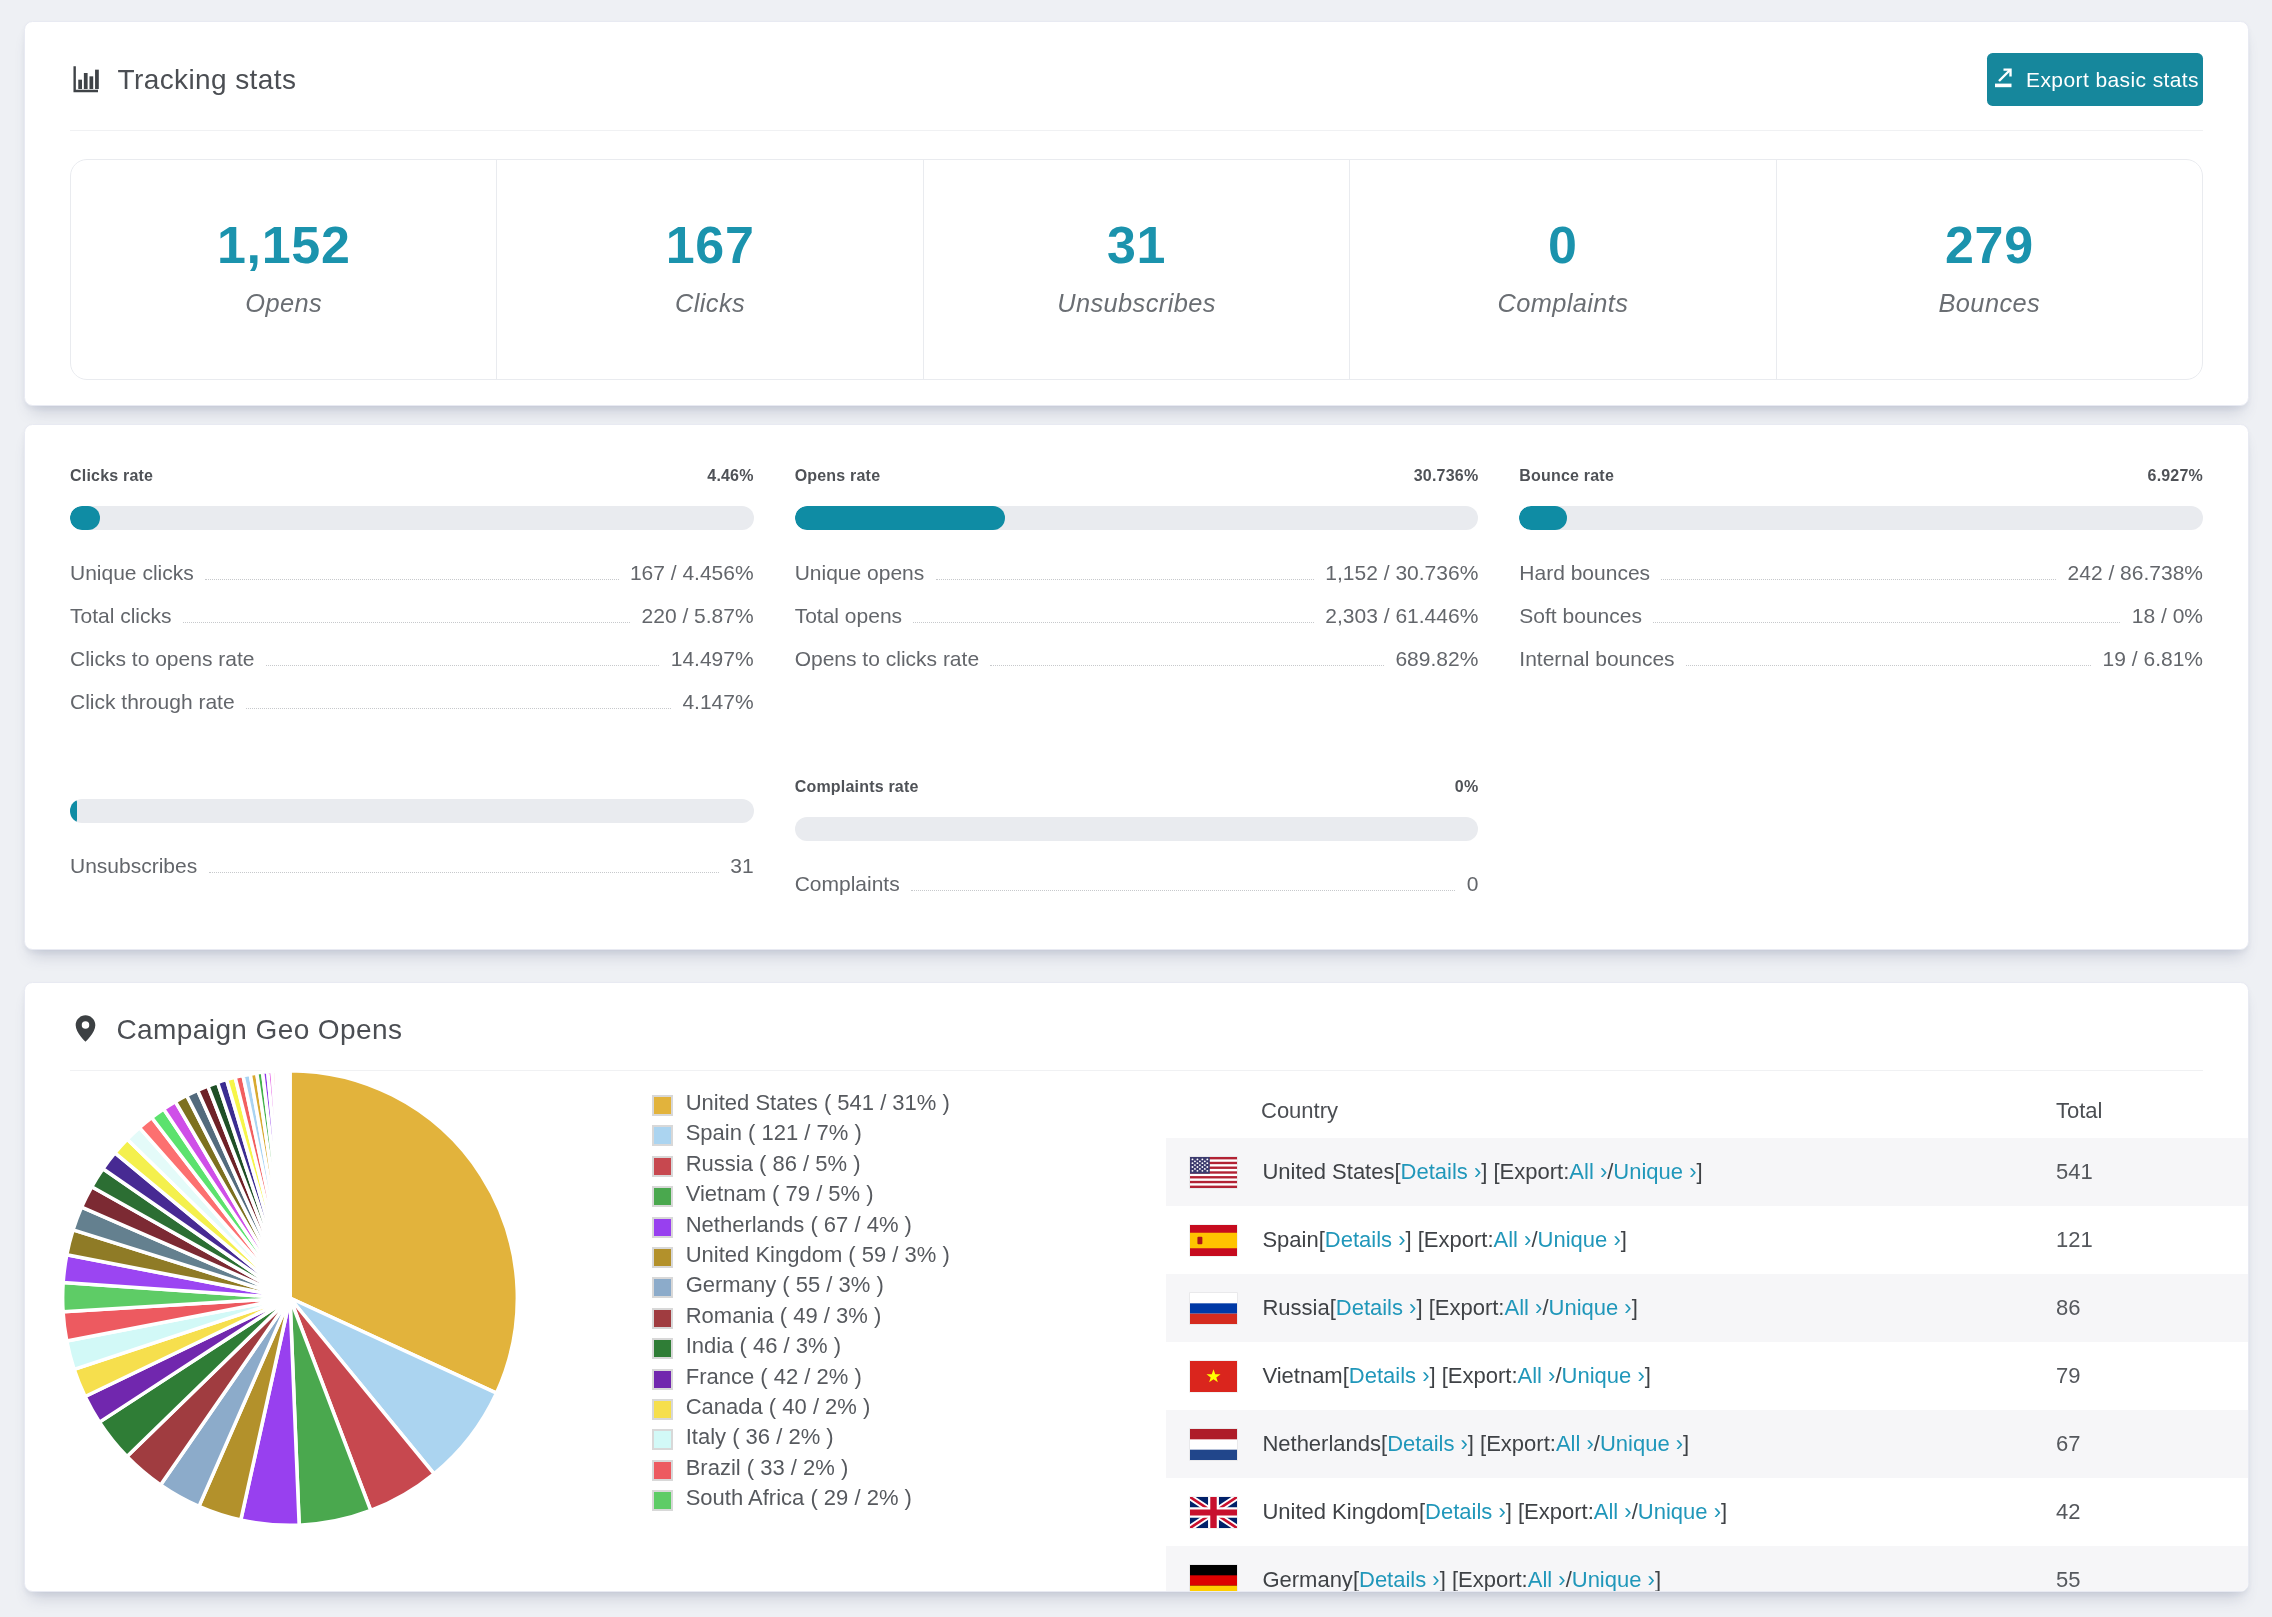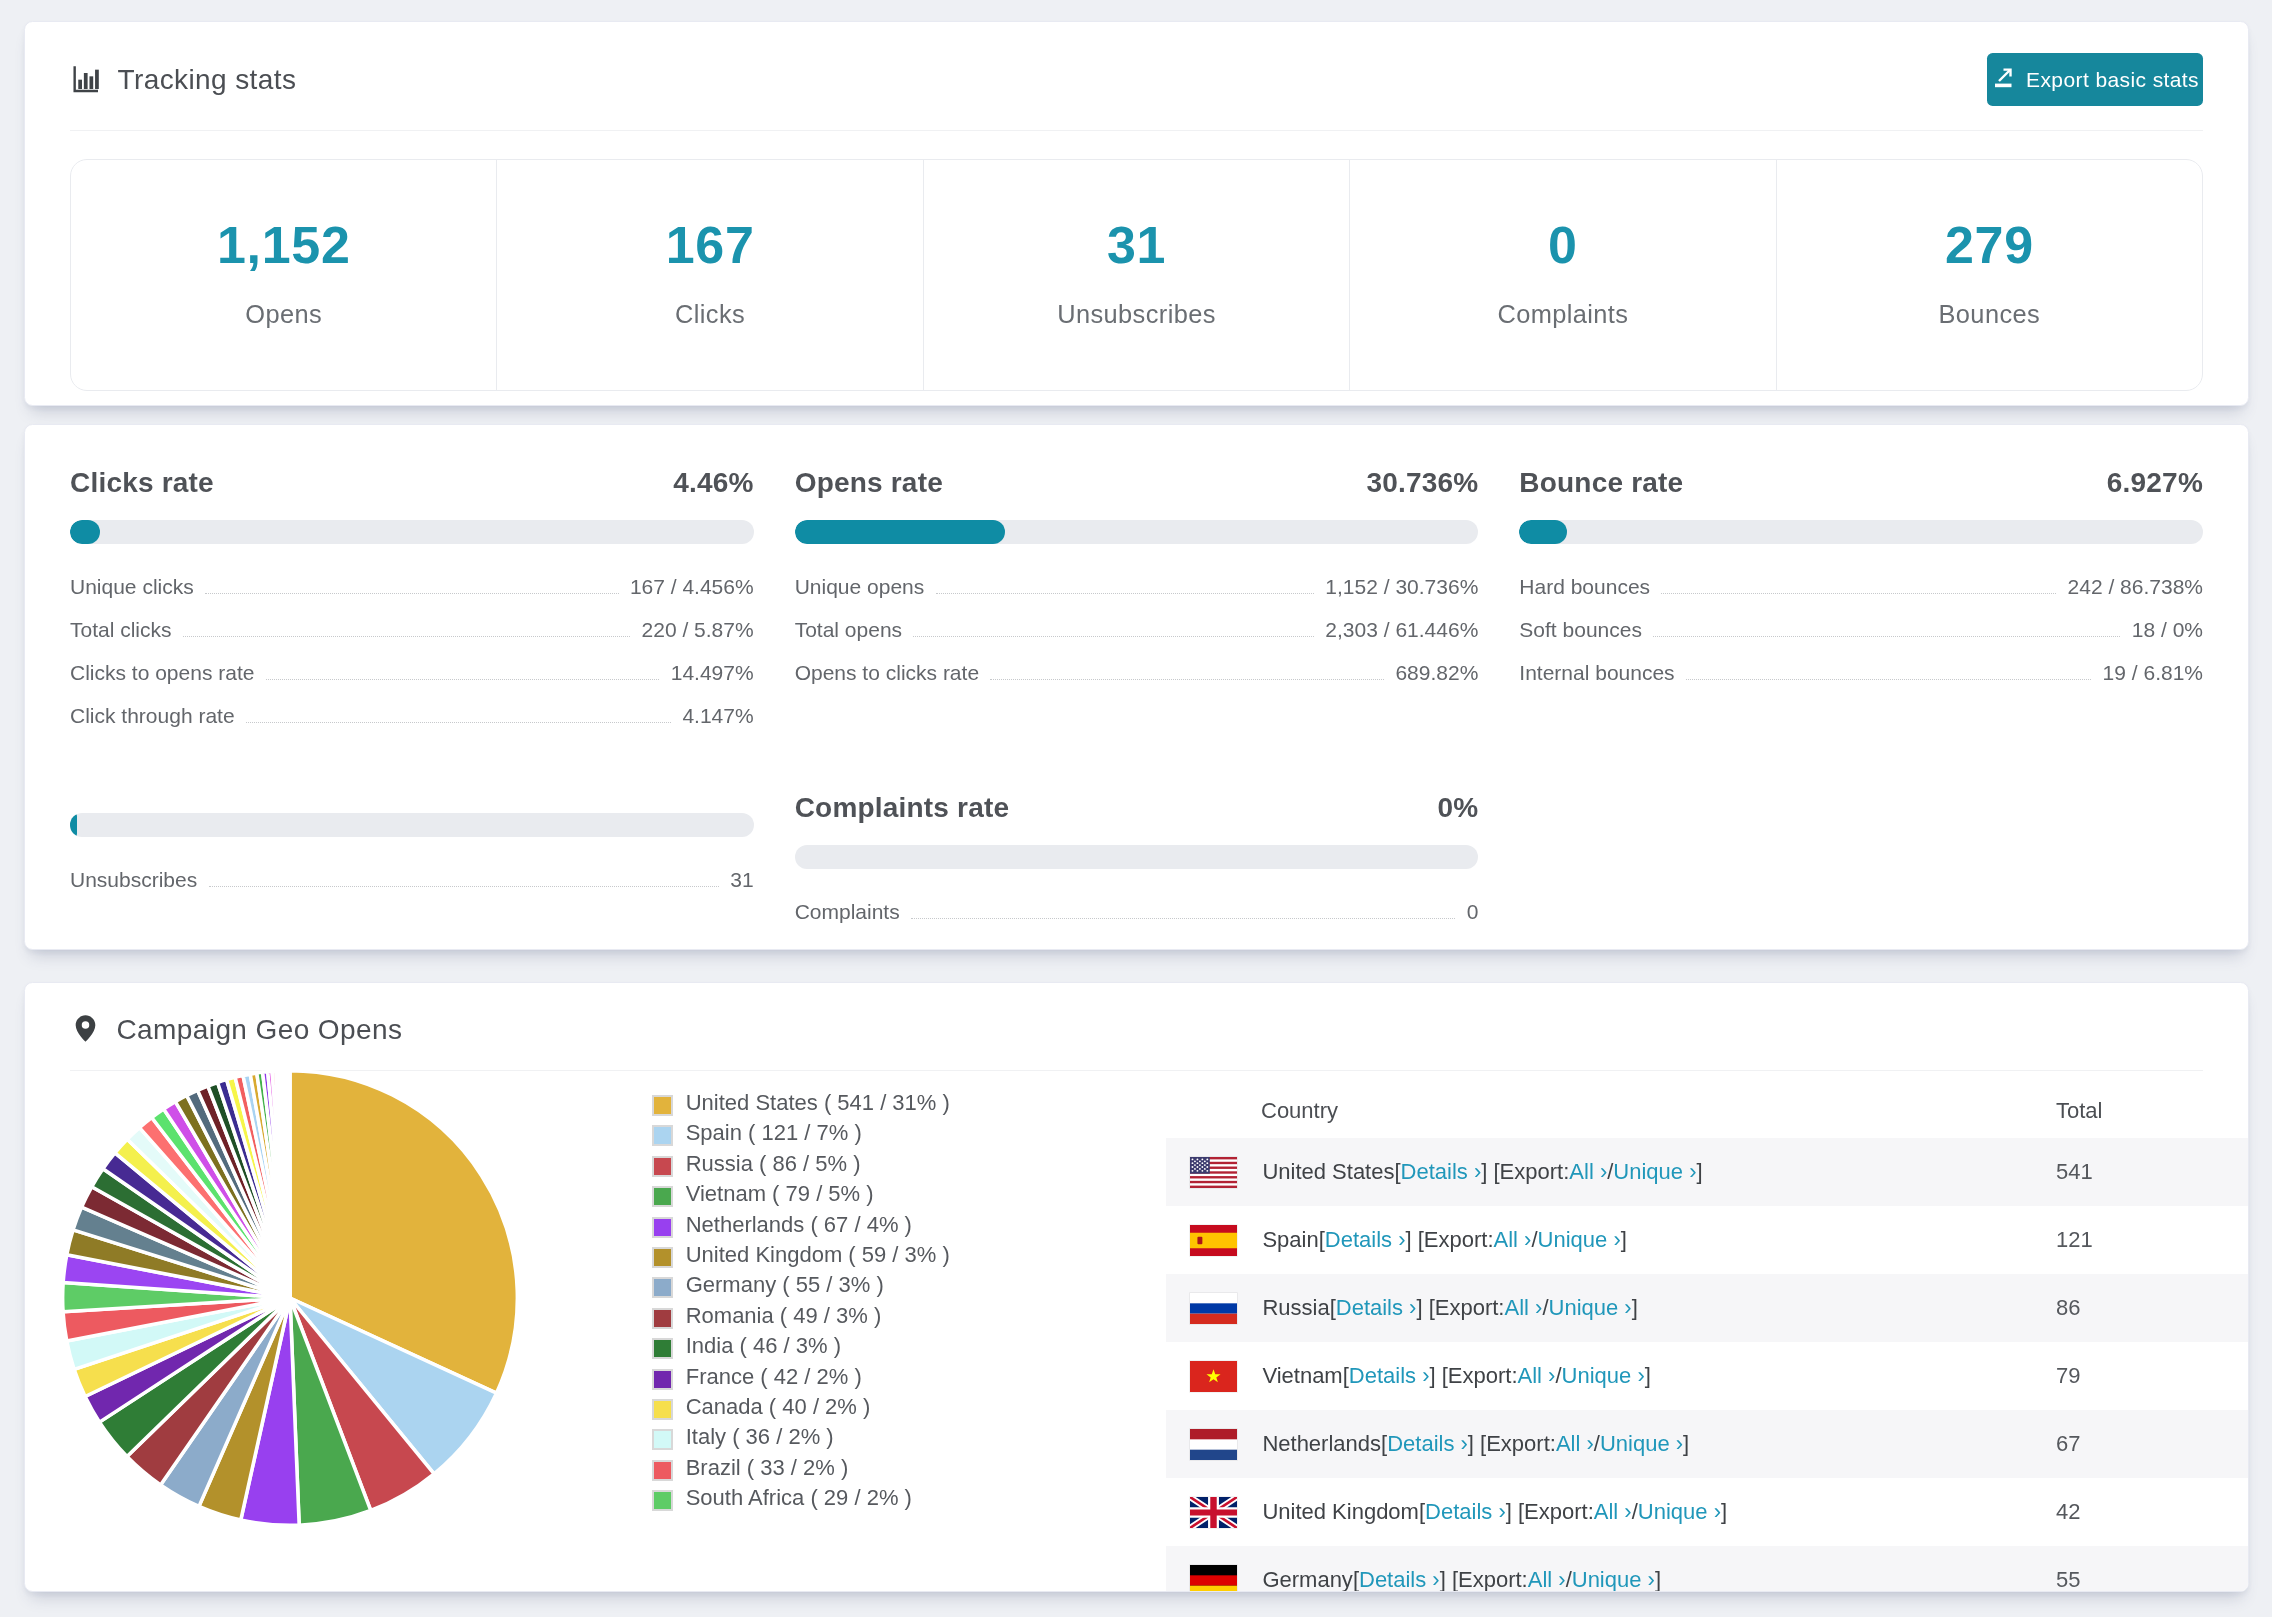--- a/index.html
+++ b/index.html
@@ -33,25 +33,25 @@
     background: #16879c; color: #fff;
     font-family: "Liberation Sans", sans-serif;
     font-size: 21px; letter-spacing: 0.4px;
     padding: 12px 4px; border: none; border-radius: 5.6px; cursor: pointer;
   }
 
   .summary-row { display: flex; margin-top: 28px; border: 1.4px solid #e9ebef; border-radius: 17px; }
   .sum-box { flex: 1; text-align: center; padding: 55px 0 61px; }
   .sum-box + .sum-box { border-left: 1.4px solid #e9ebef; }
   .stat-value { font-size: 52px; font-weight: bold; color: #1b93ad; letter-spacing: 0.7px; }
-  .stat-label { font-size: 25.4px; color: #6a6e73; margin-top: 25px; letter-spacing: 0.4px; }
+  .stat-label { font-size: 25.4px; color: #6a6e73; margin-top: 14px; letter-spacing: 0.4px; font-style: italic; }
 
   .rates-grid { display: grid; grid-template-columns: repeat(3, 1fr); column-gap: 41px; row-gap: 45px; }
   .rate-head { display: flex; justify-content: space-between; align-items: baseline; }
-  .rate-title, .rate-value { font-size: 28px; font-weight: bold; color: #4f5257; letter-spacing: 0.2px; }
+  .rate-title, .rate-value { font-size: 16px; font-weight: bold; color: #4f5257; letter-spacing: 0.2px; }
   .track { margin-top: 21px; height: 24px; background: #e9ebef; border-radius: 12px; overflow: hidden; }
   .fill { height: 100%; background: #0f8ca4; border-radius: 12px; }
   .rate-rows { margin-top: 31px; }
   .rate-row { display: flex; margin-bottom: 19px; font-size: 21px; color: #63666b; }
   .rr-label { white-space: nowrap; }
   .rr-dots { flex: 1; border-bottom: 1.4px dotted #c7c9cc; margin: 0 11.3px 5px; }
   .rr-value { white-space: nowrap; }
 
   .pie-svg { position: absolute; left: 32px; top: 82px; }
   .legend { position: absolute; left: 627px; top: 110px; }

